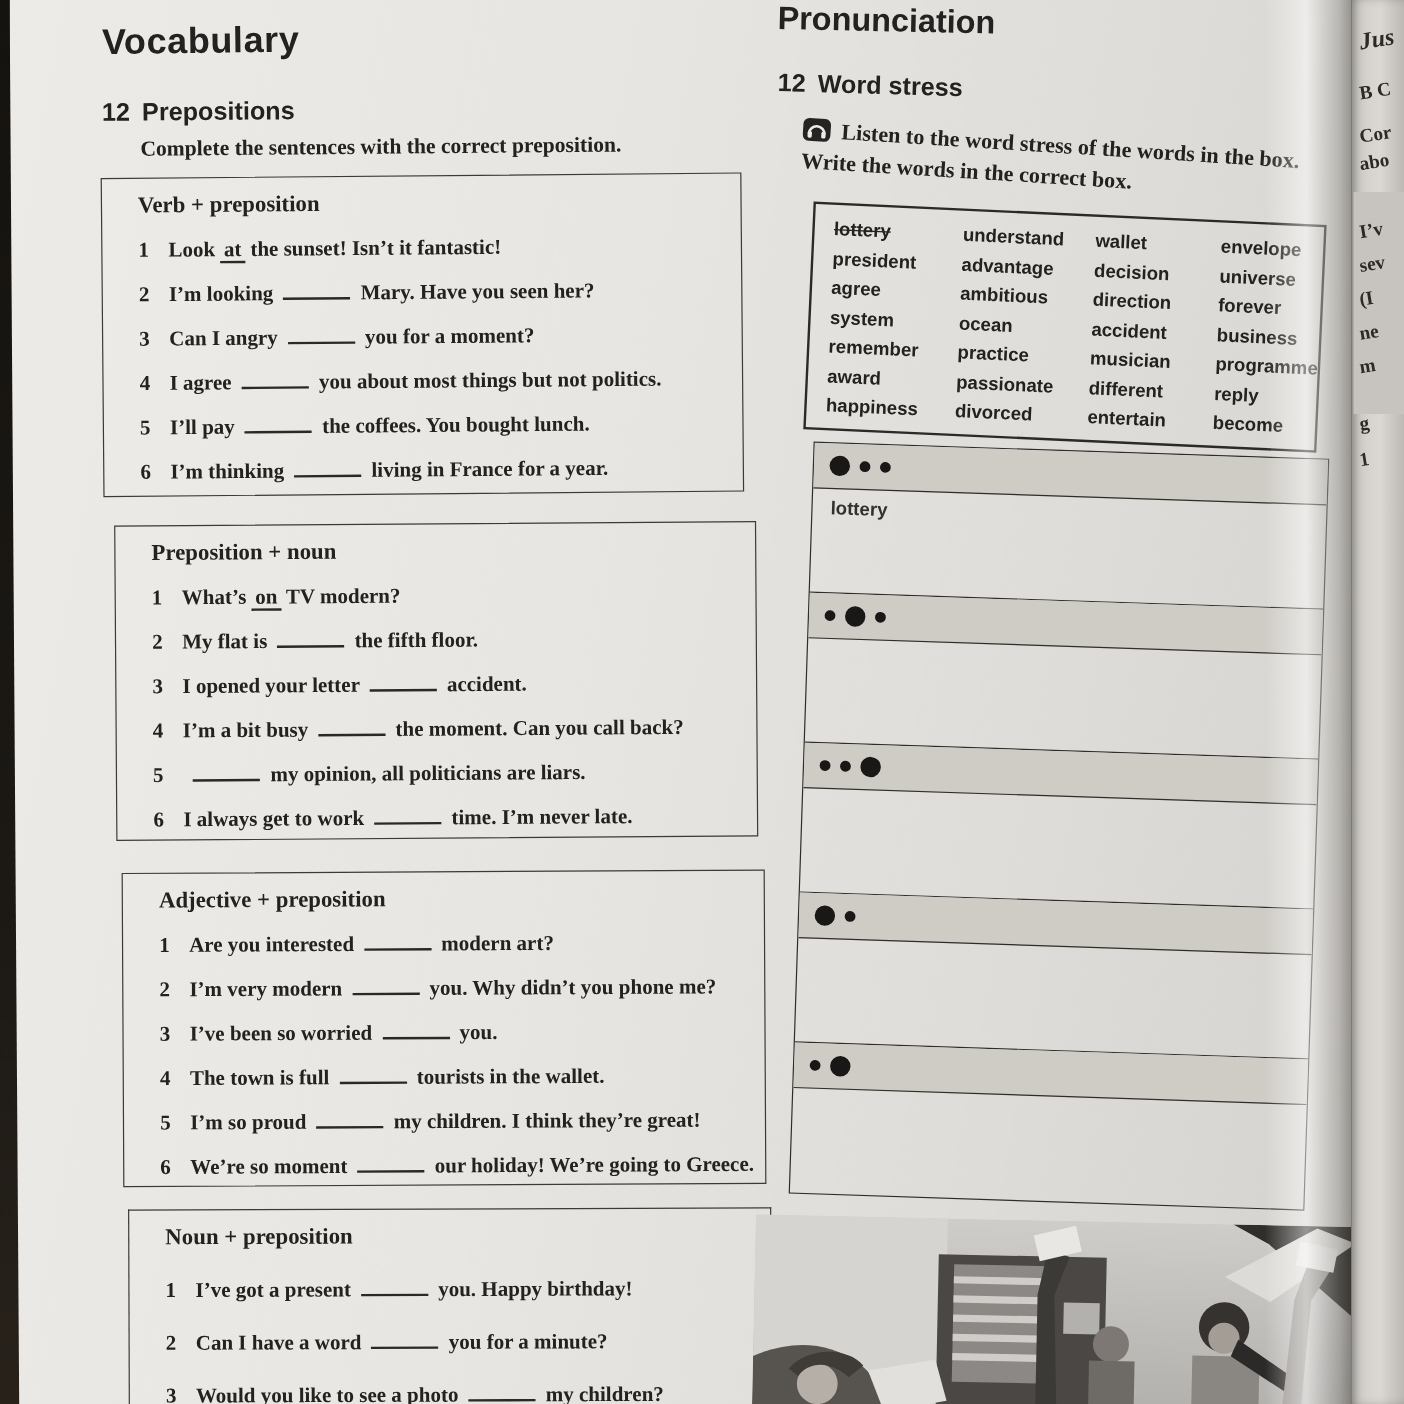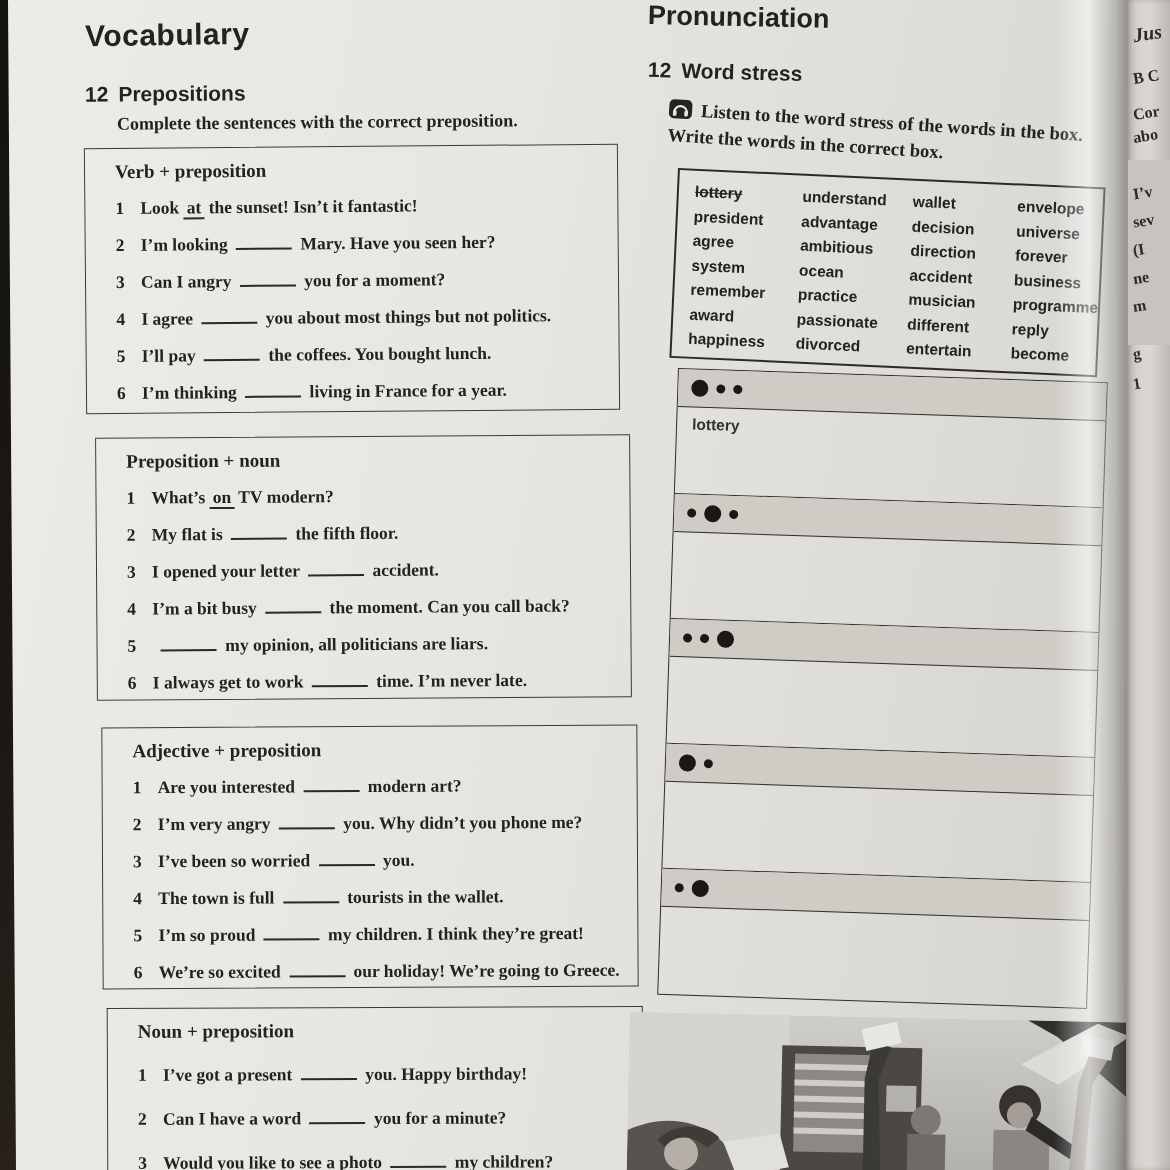--- a/index.html
+++ b/index.html
@@ -144,33 +144,33 @@
     </section>
 
     <section class="sbox box3">
       <h3>Adjective + preposition</h3>
       <div class="sents">
 
       <div class="sent">
             <span class="num">1</span><span class="txt"><span class="pre">Are you interested</span> <span class="blank"></span> <span class="post">modern art?</span></span>
           </div>
           <div class="sent">
-            <span class="num">2</span><span class="txt"><span class="pre">I’m very angry</span> <span class="blank"></span> <span class="post">you. Why didn’t you phone me?</span></span>
+            <span class="num">2</span><span class="txt"><span class="pre">I’m very modern</span> <span class="blank"></span> <span class="post">you. Why didn’t you phone me?</span></span>
           </div>
           <div class="sent">
             <span class="num">3</span><span class="txt"><span class="pre">I’ve been so worried</span> <span class="blank"></span> <span class="post">you.</span></span>
           </div>
           <div class="sent">
             <span class="num">4</span><span class="txt"><span class="pre">The town is full</span> <span class="blank"></span> <span class="post">tourists in the wallet.</span></span>
           </div>
           <div class="sent">
             <span class="num">5</span><span class="txt"><span class="pre">I’m so proud</span> <span class="blank"></span> <span class="post">my children. I think they’re great!</span></span>
           </div>
           <div class="sent">
-            <span class="num">6</span><span class="txt"><span class="pre">We’re so excited</span> <span class="blank"></span> <span class="post">our holiday! We’re going to Greece.</span></span>
+            <span class="num">6</span><span class="txt"><span class="pre">We’re so moment</span> <span class="blank"></span> <span class="post">our holiday! We’re going to Greece.</span></span>
           </div>
         </div>
     </section>
 
     <section class="sbox box4">
       <h3>Noun + preposition</h3>
       <div class="sents">
 
       <div class="sent">
             <span class="num">1</span><span class="txt"><span class="pre">I’ve got a present</span> <span class="blank"></span> <span class="post">you. Happy birthday!</span></span>

